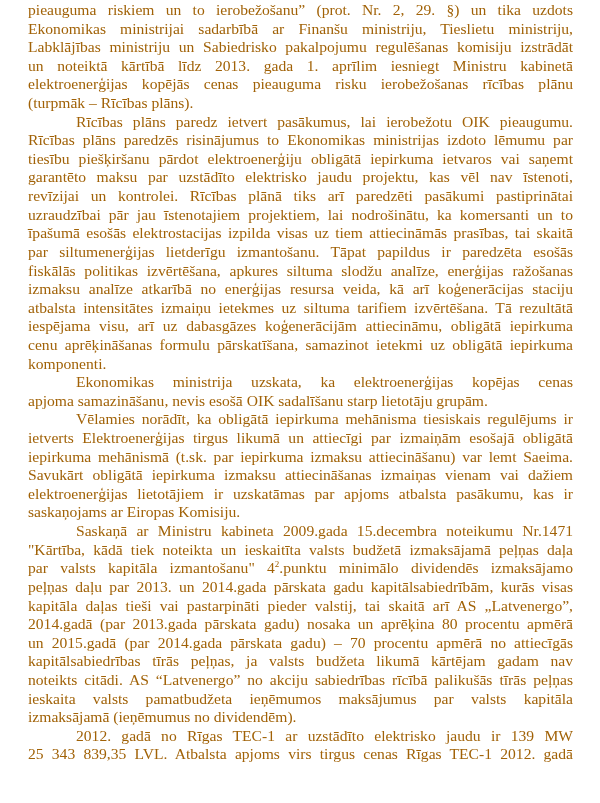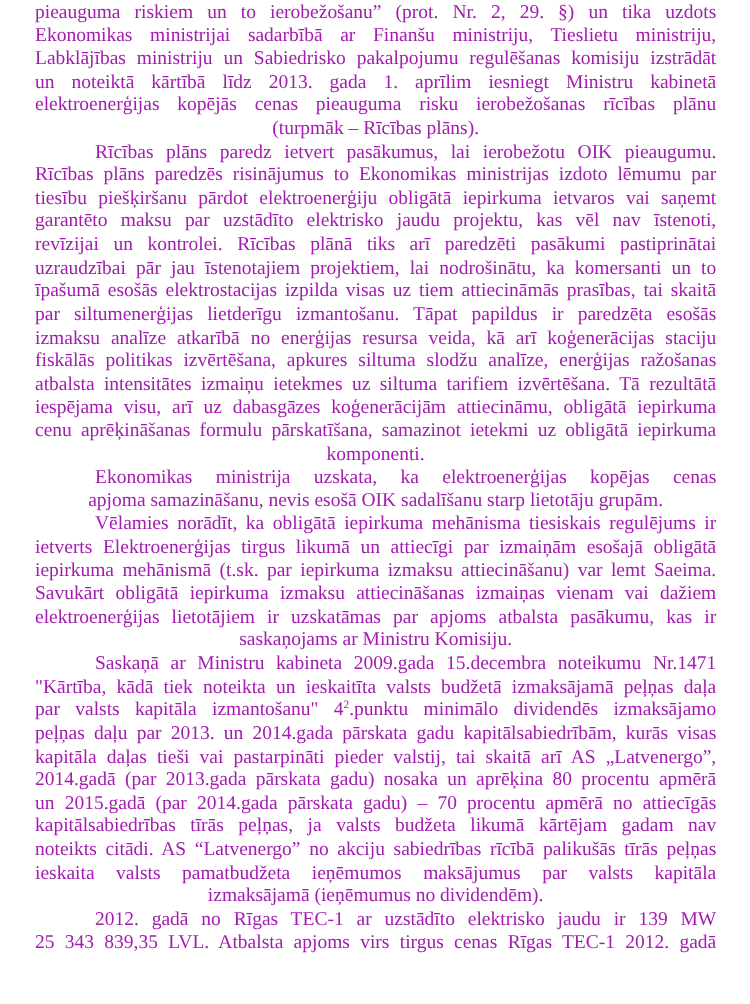--- a/index.html
+++ b/index.html
@@ -1,22 +1,22 @@
 <!DOCTYPE html>
 <html><head>
 <meta charset="utf-8">
 <style>
   html, body { margin: 0; padding: 0; background: #ffffff; }
   body { width: 600px; height: 803px; overflow: hidden; position: relative; }
   .page {
     position: absolute; left: 28px; top: 1px; width: 545px;
     font-family: "Liberation Serif", "DejaVu Serif", serif;
-    font-size: 15.6px; line-height: 18.62px; color: #a21caf;
+    font-size: 15.6px; line-height: 18.62px; color: #a16207;
   }
-  .line { display: block; white-space: nowrap; height: 18.62px; text-align: center; }
+  .line { display: block; white-space: nowrap; height: 18.62px; }
   .j { text-align: justify; text-align-last: justify; white-space: normal; }
   .ind { padding-left: 48px; }
   sup { font-size: 9px; vertical-align: 6px; line-height: 0; }
 </style>
 </head>
 <body>
 
 <div class="page" id="page">
     <div class="line j"><span>pieauguma riskiem un to ierobežošanu” (prot. Nr. 2, 29. §) un tika uzdots</span></div>
     <div class="line j"><span>Ekonomikas ministrijai sadarbībā ar Finanšu ministriju, Tieslietu ministriju,</span></div>
@@ -25,34 +25,34 @@
     <div class="line j"><span>elektroenerģijas kopējās cenas pieauguma risku ierobežošanas rīcības plānu</span></div>
     <div class="line"><span>(turpmāk – Rīcības plāns).</span></div>
     <div class="line j ind"><span>Rīcības plāns  paredz ietvert  pasākumus, lai ierobežotu OIK pieaugumu.</span></div>
     <div class="line j"><span>Rīcības plāns paredzēs risinājumus to Ekonomikas ministrijas izdoto lēmumu par</span></div>
     <div class="line j"><span>tiesību piešķiršanu pārdot elektroenerģiju obligātā iepirkuma ietvaros vai saņemt</span></div>
     <div class="line j"><span>garantēto maksu par uzstādīto elektrisko jaudu projektu, kas vēl nav īstenoti,</span></div>
     <div class="line j"><span>revīzijai un kontrolei. Rīcības plānā tiks arī paredzēti pasākumi pastiprinātai</span></div>
     <div class="line j"><span>uzraudzībai pār jau īstenotajiem projektiem, lai nodrošinātu, ka komersanti un to</span></div>
     <div class="line j"><span>īpašumā esošās elektrostacijas izpilda visas uz tiem attiecināmās prasības, tai skaitā</span></div>
     <div class="line j"><span>par siltumenerģijas lietderīgu izmantošanu. Tāpat papildus ir paredzēta esošās</span></div>
+    <div class="line j"><span>fiskālās politikas izvērtēšana, apkures siltuma slodžu analīze, enerģijas ražošanas</span></div>
     <div class="line j"><span>izmaksu analīze atkarībā no enerģijas resursa veida, kā arī koģenerācijas staciju</span></div>
-    <div class="line j"><span>fiskālās politikas izvērtēšana, apkures siltuma slodžu analīze, enerģijas ražošanas</span></div>
     <div class="line j"><span>atbalsta intensitātes izmaiņu ietekmes uz siltuma tarifiem izvērtēšana. Tā rezultātā</span></div>
     <div class="line j"><span>iespējama visu, arī uz dabasgāzes koģenerācijām attiecināmu, obligātā iepirkuma</span></div>
     <div class="line j"><span>cenu aprēķināšanas formulu pārskatīšana, samazinot ietekmi uz obligātā iepirkuma</span></div>
     <div class="line"><span>komponenti.</span></div>
     <div class="line j ind"><span>Ekonomikas ministrija uzskata, ka elektroenerģijas kopējas cenas</span></div>
     <div class="line"><span>apjoma samazināšanu, nevis esošā OIK sadalīšanu starp lietotāju grupām.</span></div>
     <div class="line j ind"><span>Vēlamies norādīt, ka obligātā iepirkuma mehānisma tiesiskais regulējums ir</span></div>
     <div class="line j"><span>ietverts Elektroenerģijas tirgus likumā un attiecīgi par izmaiņām esošajā obligātā</span></div>
     <div class="line j"><span>iepirkuma mehānismā (t.sk. par iepirkuma izmaksu attiecināšanu) var lemt Saeima.</span></div>
     <div class="line j"><span>Savukārt obligātā iepirkuma izmaksu attiecināšanas izmaiņas vienam vai dažiem</span></div>
     <div class="line j"><span>elektroenerģijas lietotājiem ir uzskatāmas par apjoms atbalsta pasākumu, kas ir</span></div>
-    <div class="line"><span>saskaņojams ar Ministru Komisiju.</span></div>
+    <div class="line"><span>saskaņojams ar Eiropas Komisiju.</span></div>
     <div class="line j ind"><span>Saskaņā ar Ministru kabineta 2009.gada 15.decembra noteikumu Nr.1471</span></div>
     <div class="line j"><span>"Kārtība, kādā tiek noteikta un ieskaitīta valsts budžetā izmaksājamā peļņas daļa</span></div>
     <div class="line j"><span>par valsts kapitāla izmantošanu" 4</span><sup>2</sup><span>.punktu minimālo dividendēs izmaksājamo</span></div>
     <div class="line j"><span>peļņas daļu par 2013. un 2014.gada pārskata gadu kapitālsabiedrībām, kurās visas</span></div>
     <div class="line j"><span>kapitāla daļas tieši vai pastarpināti pieder valstij, tai skaitā arī AS „Latvenergo”,</span></div>
     <div class="line j"><span>2014.gadā (par 2013.gada pārskata gadu) nosaka un aprēķina 80 procentu apmērā</span></div>
     <div class="line j"><span>un 2015.gadā (par 2014.gada pārskata gadu) – 70 procentu apmērā no attiecīgās</span></div>
     <div class="line j"><span>kapitālsabiedrības tīrās peļņas, ja valsts budžeta likumā kārtējam gadam nav</span></div>
     <div class="line j"><span>noteikts citādi. AS “Latvenergo” no akciju sabiedrības rīcībā palikušās tīrās peļņas</span></div>
     <div class="line j"><span>ieskaita valsts pamatbudžeta ieņēmumos maksājumus par valsts kapitāla</span></div>

